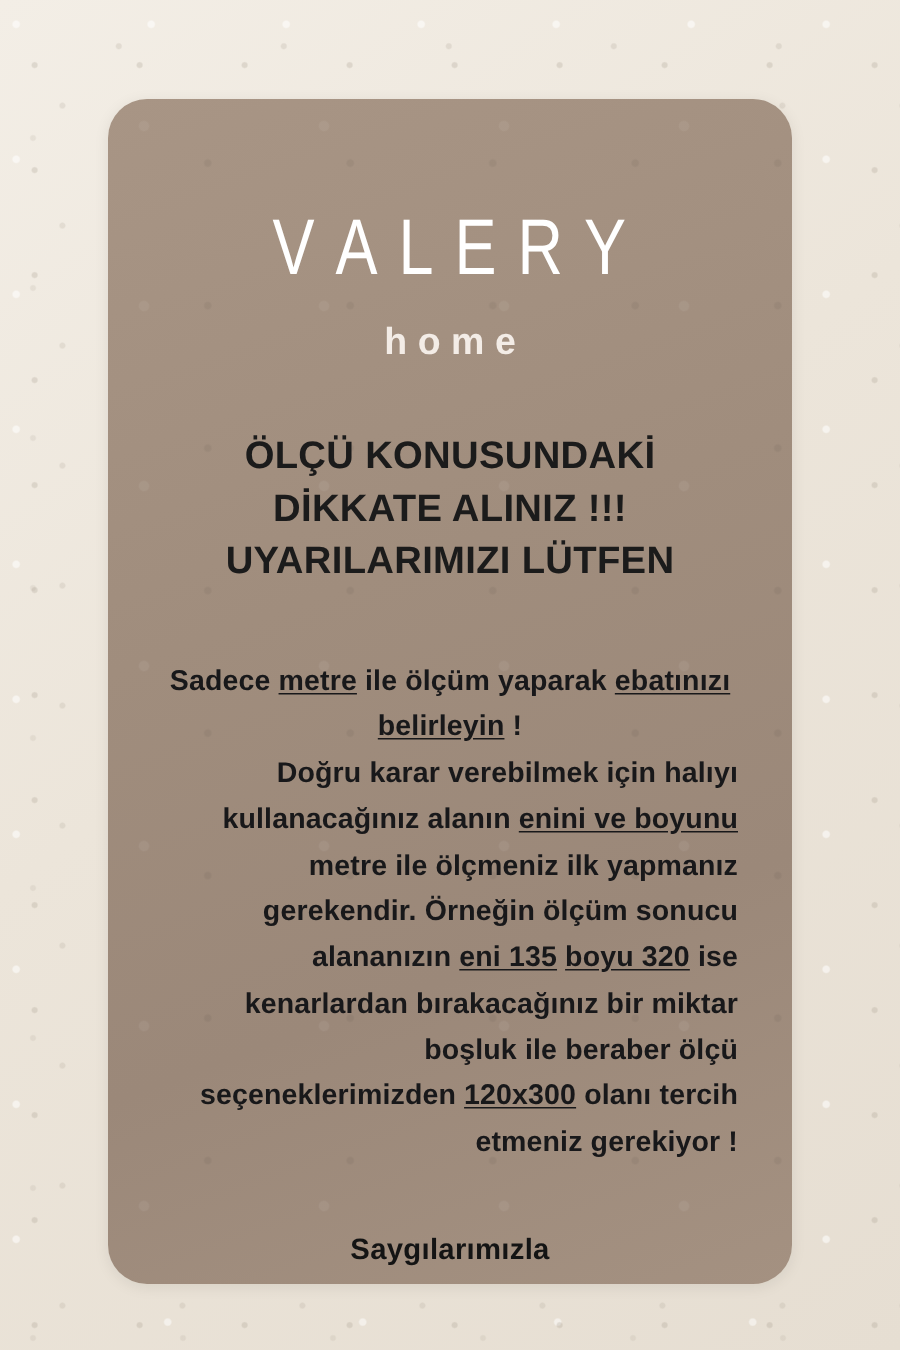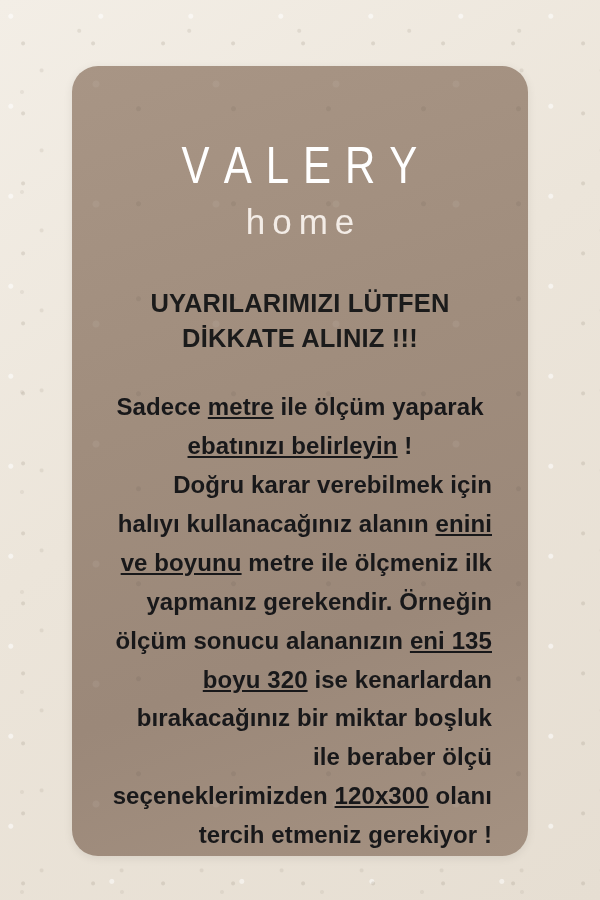--- a/index.html
+++ b/index.html
@@ -67,44 +67,44 @@
     letter-spacing: 1px;
     font-weight: 300;
   }
   .logo-word .ltr {
     display: inline-block;
     font-family: "Liberation Sans", sans-serif;
     font-weight: 300;
     transform: scaleY(1.25);
   }
   .logo-sub {
-    margin-top: 16px;
+    margin-top: 28px;
     color: #f3ece6;
-    font-size: 35px;
-    font-weight: 400;
+    font-size: 25px;
+    font-weight: 700;
     letter-spacing: 7px;
     padding-left: 7px;
   }
 
   
   .headline {
     margin-top: 44px;
     color: #1b1b1b;
     font-size: 25.5px;
     font-weight: bold;
     line-height: 1.38;
     text-align: center;
     letter-spacing: 0.2px;
   }
 
   
   .body-text {
-    margin-top: 32px;
+    margin-top: 47px;
     color: #18181a;
-    font-size: 24px;
+    font-size: 19px;
     font-weight: bold;
     line-height: 1.62;
     text-align: center;
     letter-spacing: 0.1px;
     padding: 0 6px;
   }
   .body-text .u {
     text-decoration: underline;
     text-underline-offset: 2px;
   }
@@ -131,22 +131,23 @@
       <span class="ltr">A</span>
       <span class="ltr">L</span>
       <span class="ltr">E</span>
       <span class="ltr">R</span>
       <span class="ltr">Y</span>
     </div>
     <div class="logo-sub">home</div>
   </div>
 
   <div class="headline">
+    <div>ÖLÇÜ KONUSUNDAKİ</div>
+    <div>DİKKATE ALINIZ !!!</div>
     <div>UYARILARIMIZI LÜTFEN</div>
-    <div>DİKKATE ALINIZ !!!</div>
   </div>
 
   <div class="body-text">
     <p style="margin:0 0 0 0;">
       <span>Sadece </span><span class="u">metre</span><span> ile ölçüm yaparak </span><span class="u">ebatınızı belirleyin</span><span> !</span>
     </p>
     <p style="margin:0;text-align:right;">
       <span>Doğru karar verebilmek için halıyı kullanacağınız alanın </span><span class="u">enini ve boyunu</span><span> metre ile ölçmeniz ilk yapmanız gerekendir. Örneğin ölçüm sonucu alananızın </span><span class="u">eni 135</span><span> </span><span class="u">boyu 320</span><span> ise kenarlardan bırakacağınız bir miktar boşluk ile beraber ölçü seçeneklerimizden </span><span class="u">120x300</span><span> olanı tercih etmeniz gerekiyor !</span>
     </p>
   </div>

